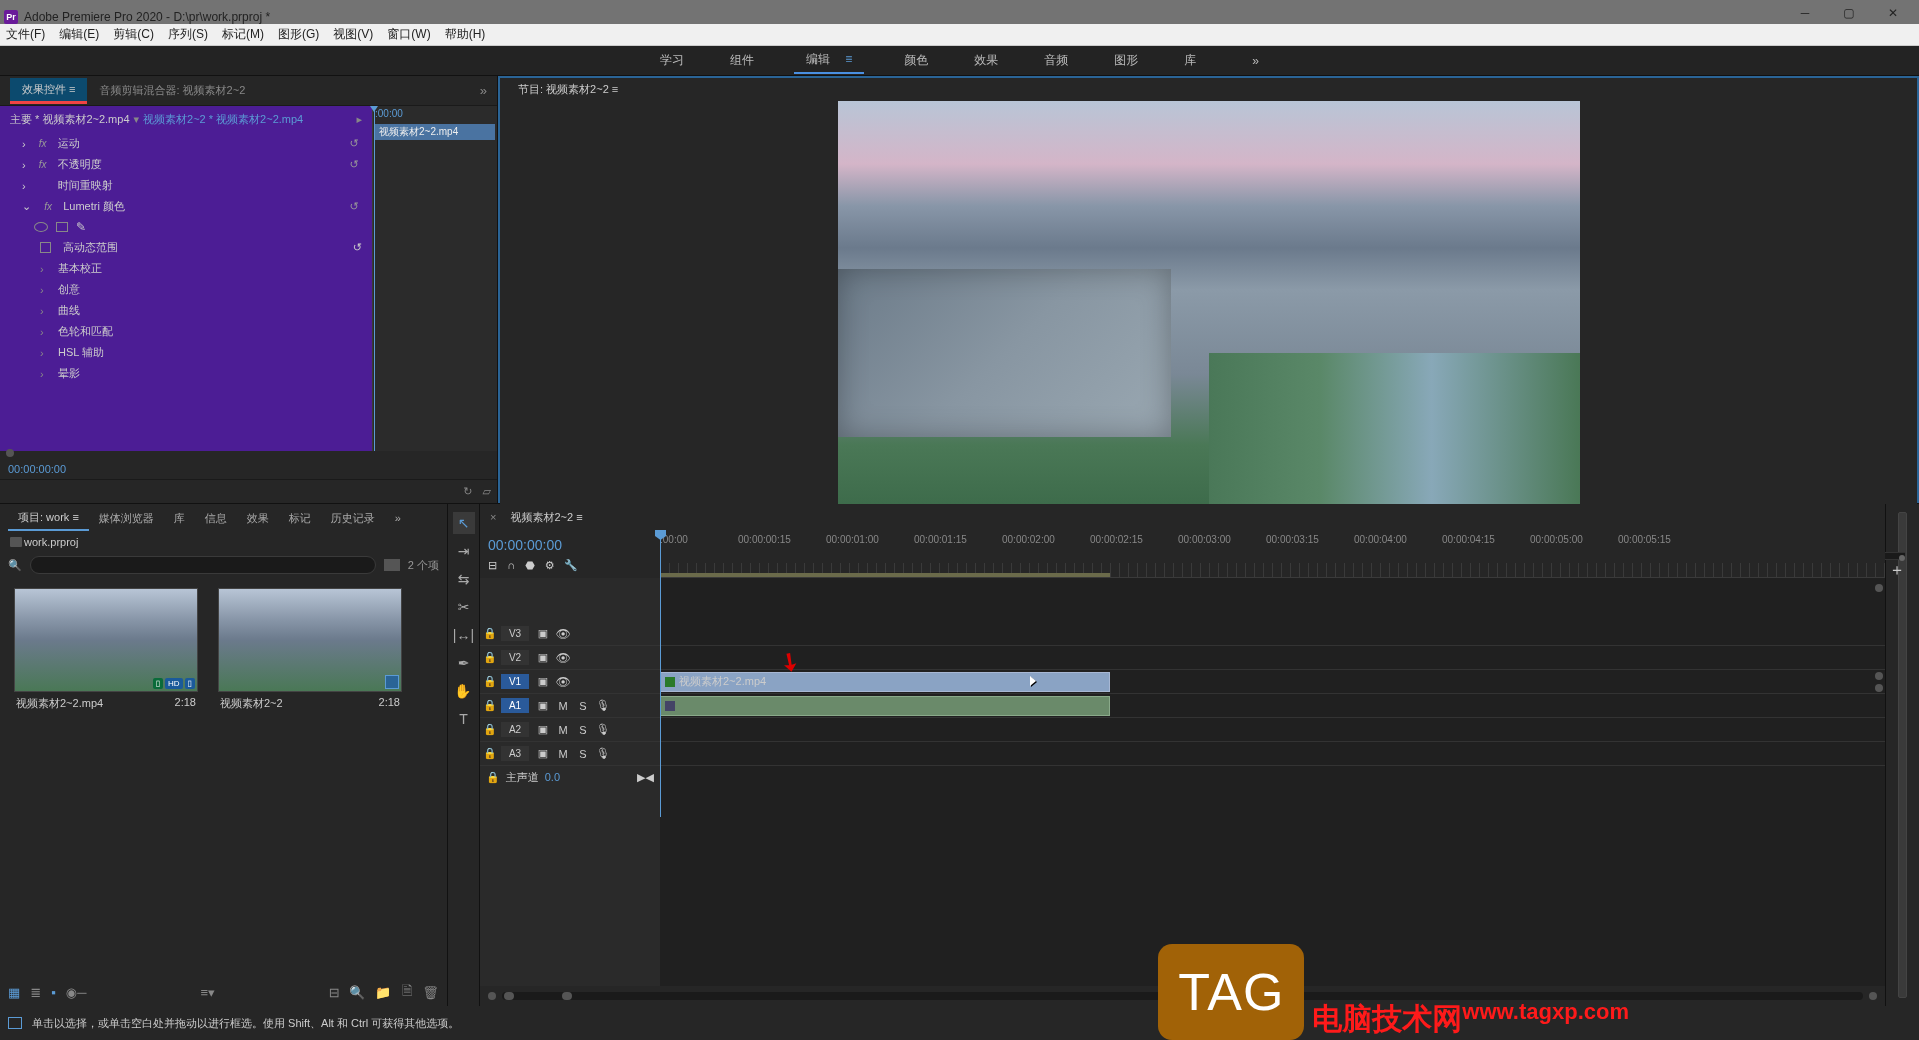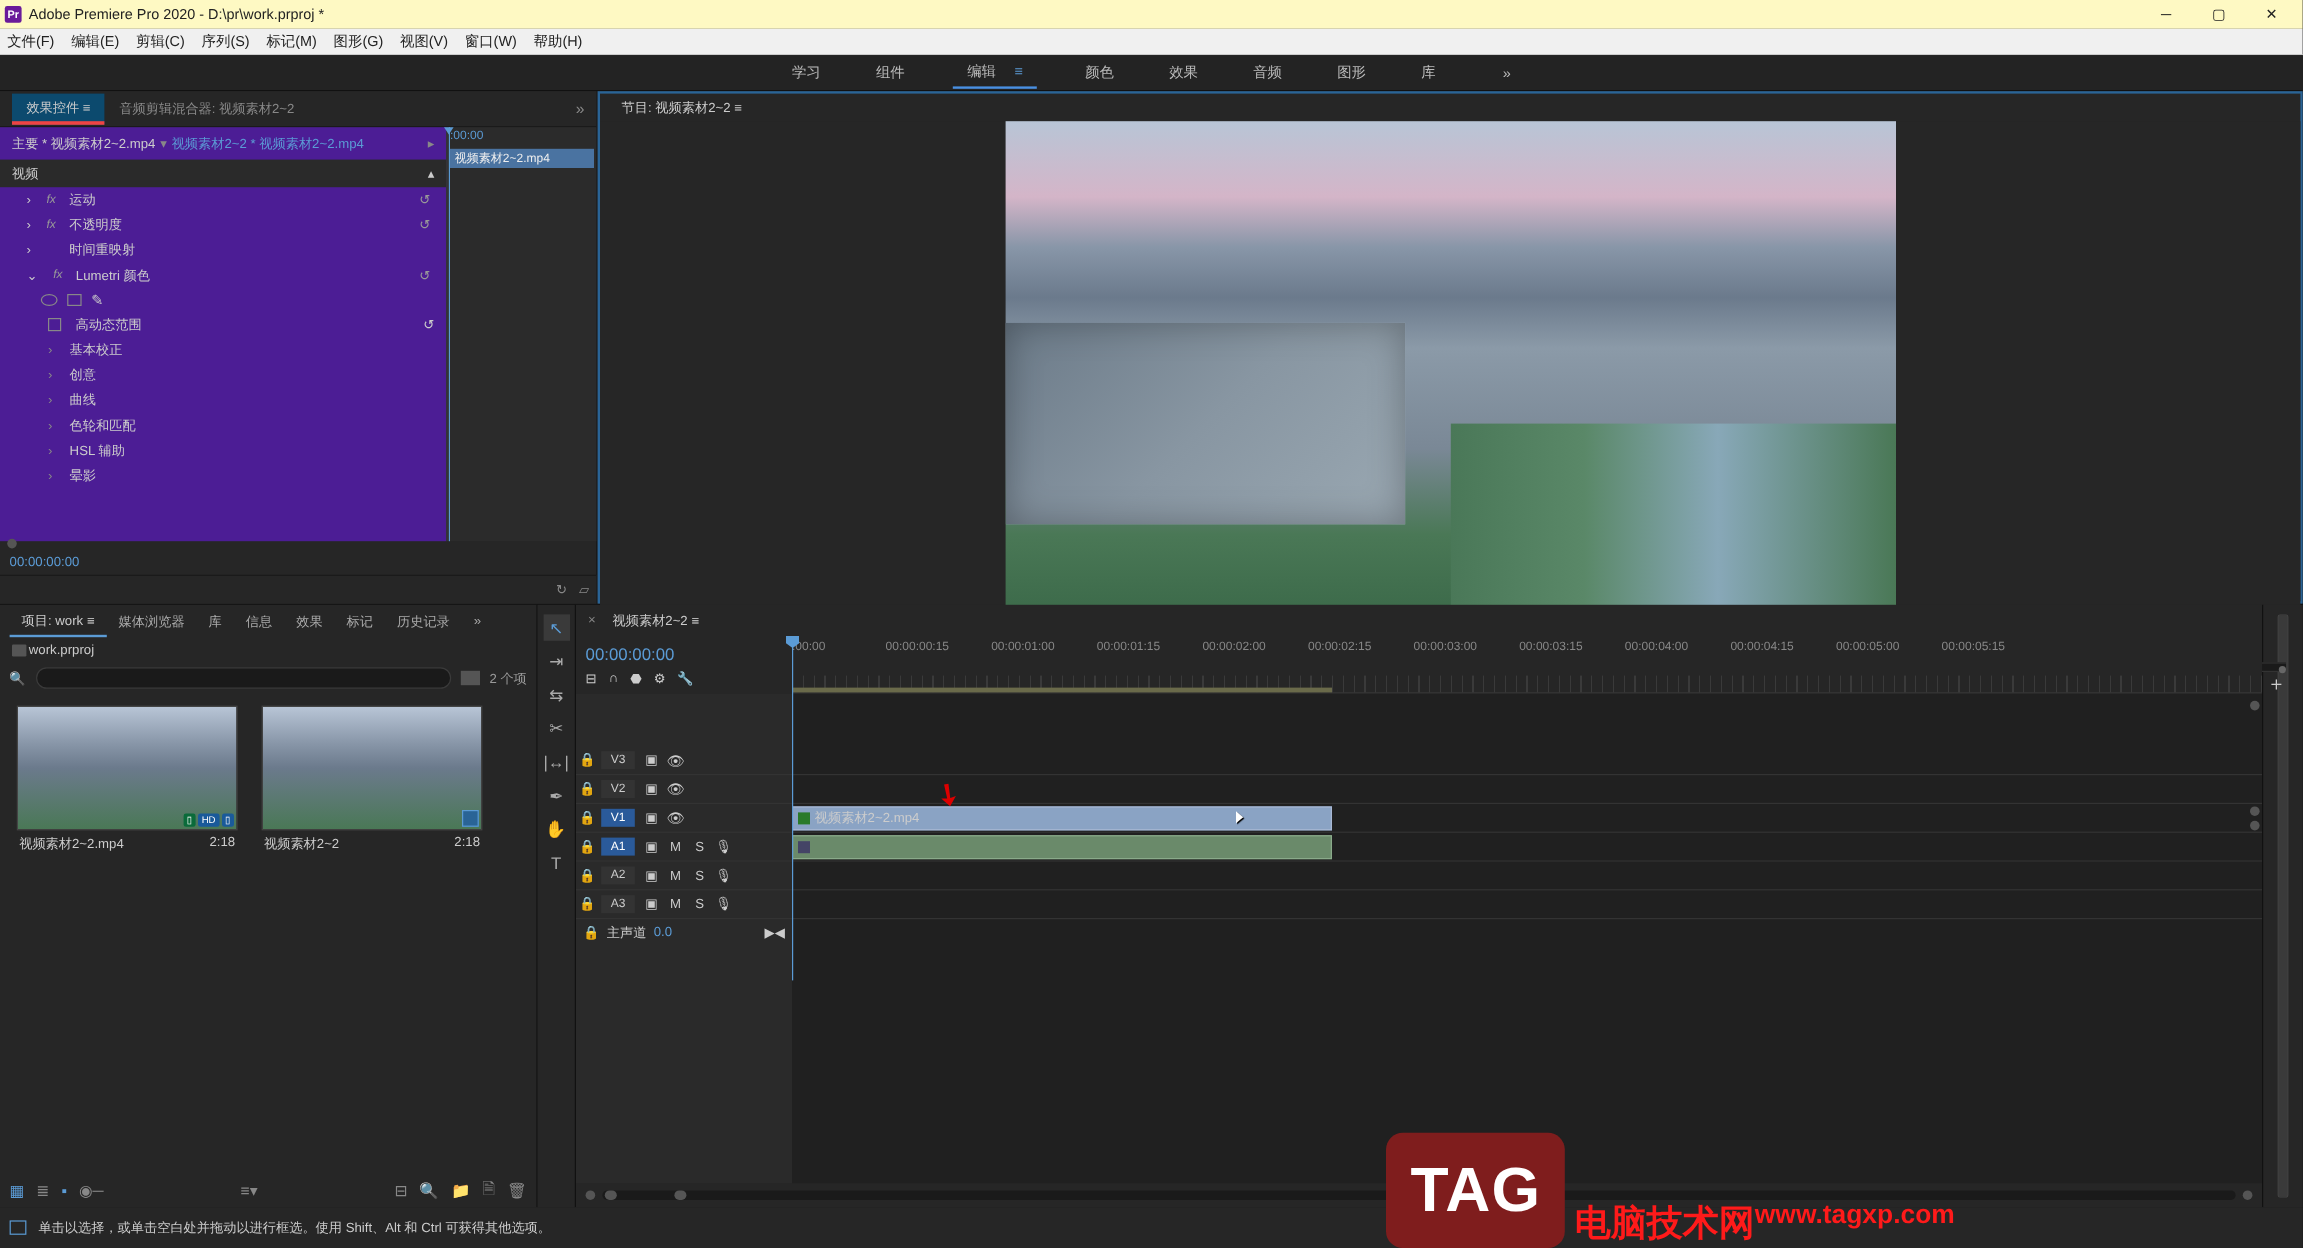--- a/index.html
+++ b/index.html
@@ -1,18 +1,18 @@
 <!DOCTYPE html>
 <html><head>
 <meta charset="utf-8">
 <style>
 *{margin:0;padding:0;box-sizing:border-box;font-family:"Microsoft YaHei",sans-serif;font-size:11px;color:#ccc;user-select:none}
 body{background:#1a1a1a;width:1919px;height:1040px;overflow:hidden;position:relative}
 
-.titlebar{height:24px;background:#fef9c3;display:flex;align-items:center;padding:0 4px}
+.titlebar{height:24px;background:#737373;display:flex;align-items:flex-end;padding:0 4px}
 .titlebar .picon{width:14px;height:14px;background:#6a1b9a;margin-right:6px;border-radius:2px;display:flex;align-items:center;justify-content:center;color:#fff;font-size:9px;font-weight:bold}
 .titlebar .ttext{color:#222;font-size:12px}
 .titlebar .winbtns{margin-left:auto;display:flex}
 .titlebar .winbtns span{width:44px;height:22px;display:flex;align-items:center;justify-content:center;color:#222;font-size:12px}
 
 .menubar{height:22px;background:#f0f0f0;display:flex;align-items:center;padding:0 6px;border-bottom:1px solid #ccc}
 .menubar span{color:#222;margin-right:14px;font-size:12px}
 
 .homestrip{height:30px;background:#232323;display:flex;align-items:center;padding:0 8px}
 .homestrip .home{width:18px;height:16px;position:relative}
@@ -145,21 +145,21 @@
 .tlfoot .hscr .knob{position:absolute;left:2px;width:10px;height:8px;background:#555;border-radius:4px}
 .tlfoot .hscr .knob2{position:absolute;left:60px;width:10px;height:8px;background:#555;border-radius:4px}
 .tltracks .vscr{position:absolute;right:2px;top:2px;bottom:2px;width:8px}
 .vscr .dot{width:8px;height:8px;background:#555;border-radius:50%;margin:4px 0}
 
 .redarrow{position:absolute;color:#d00;font-size:24px;font-weight:bold;transform:rotate(35deg);pointer-events:none}
 .cursor-arr{position:absolute;width:12px;height:16px;pointer-events:none}
 .cursor-arr:before{content:"";position:absolute;width:0;height:0;border-left:6px solid #fff;border-top:5px solid transparent;border-bottom:5px solid transparent;filter:drop-shadow(1px 1px 0 #000)}
 
 .wmark{position:absolute;right:290px;bottom:0;display:flex;align-items:flex-end;gap:8px}
-.wmark .tag{background:#7f1d1d;color:#fff;font-size:52px;font-weight:700;padding:18px 20px;border-radius:14px;font-family:Arial;letter-spacing:1px}
+.wmark .tag{background:#a16207;color:#fff;font-size:52px;font-weight:400;padding:18px 20px;border-radius:14px;font-family:Arial;letter-spacing:1px}
 .wmark .txt{display:flex;flex-direction:row}
 .wmark .txt .l1{color:#ff1a1a;font-size:30px;font-weight:bold}
 .wmark .txt .l2{color:#ff1a1a;font-size:22px;font-weight:bold}
 
 .statusbar{position:absolute;left:0;right:0;bottom:0;height:34px;background:#262626;display:flex;align-items:center;padding:0 8px;gap:10px;color:#999}
 .statusbar .sel{width:14px;height:12px;border:1px solid #5b9bd5}
 .oval{width:14px;height:10px;border:1px solid #888;border-radius:50%}
 .sq{width:12px;height:10px;border:1px solid #888}
 .pen{font-size:12px}
 .eye{font-size:12px}
@@ -216,24 +216,20 @@
         <div class="tab">音频剪辑混合器: 视频素材2~2</div>
         <div class="dbl">»</div>
       </div>
       <div class="lpbody">
         <div class="lpleft">
           <div class="lpheader">
             <span>主要 * 视频素材2~2.mp4</span>
             <span style="margin:0 4px;color:#888">▾</span>
             <span class="link">视频素材2~2 * 视频素材2~2.mp4</span>
             <span class="arrow">▸</span>
-          </div>
-          <div class="eff-title">
-            <span>视频</span>
-              <span class="caret">▴</span>
           </div>
           <div class="eff-row">
             <span class="tog">›</span>
               <span class="fx">fx</span>
               <span class="label">运动</span>
               <span class="reset">↺</span>
           </div>
           <div class="eff-row">
             <span class="tog">›</span>
               <span class="fx">fx</span>

